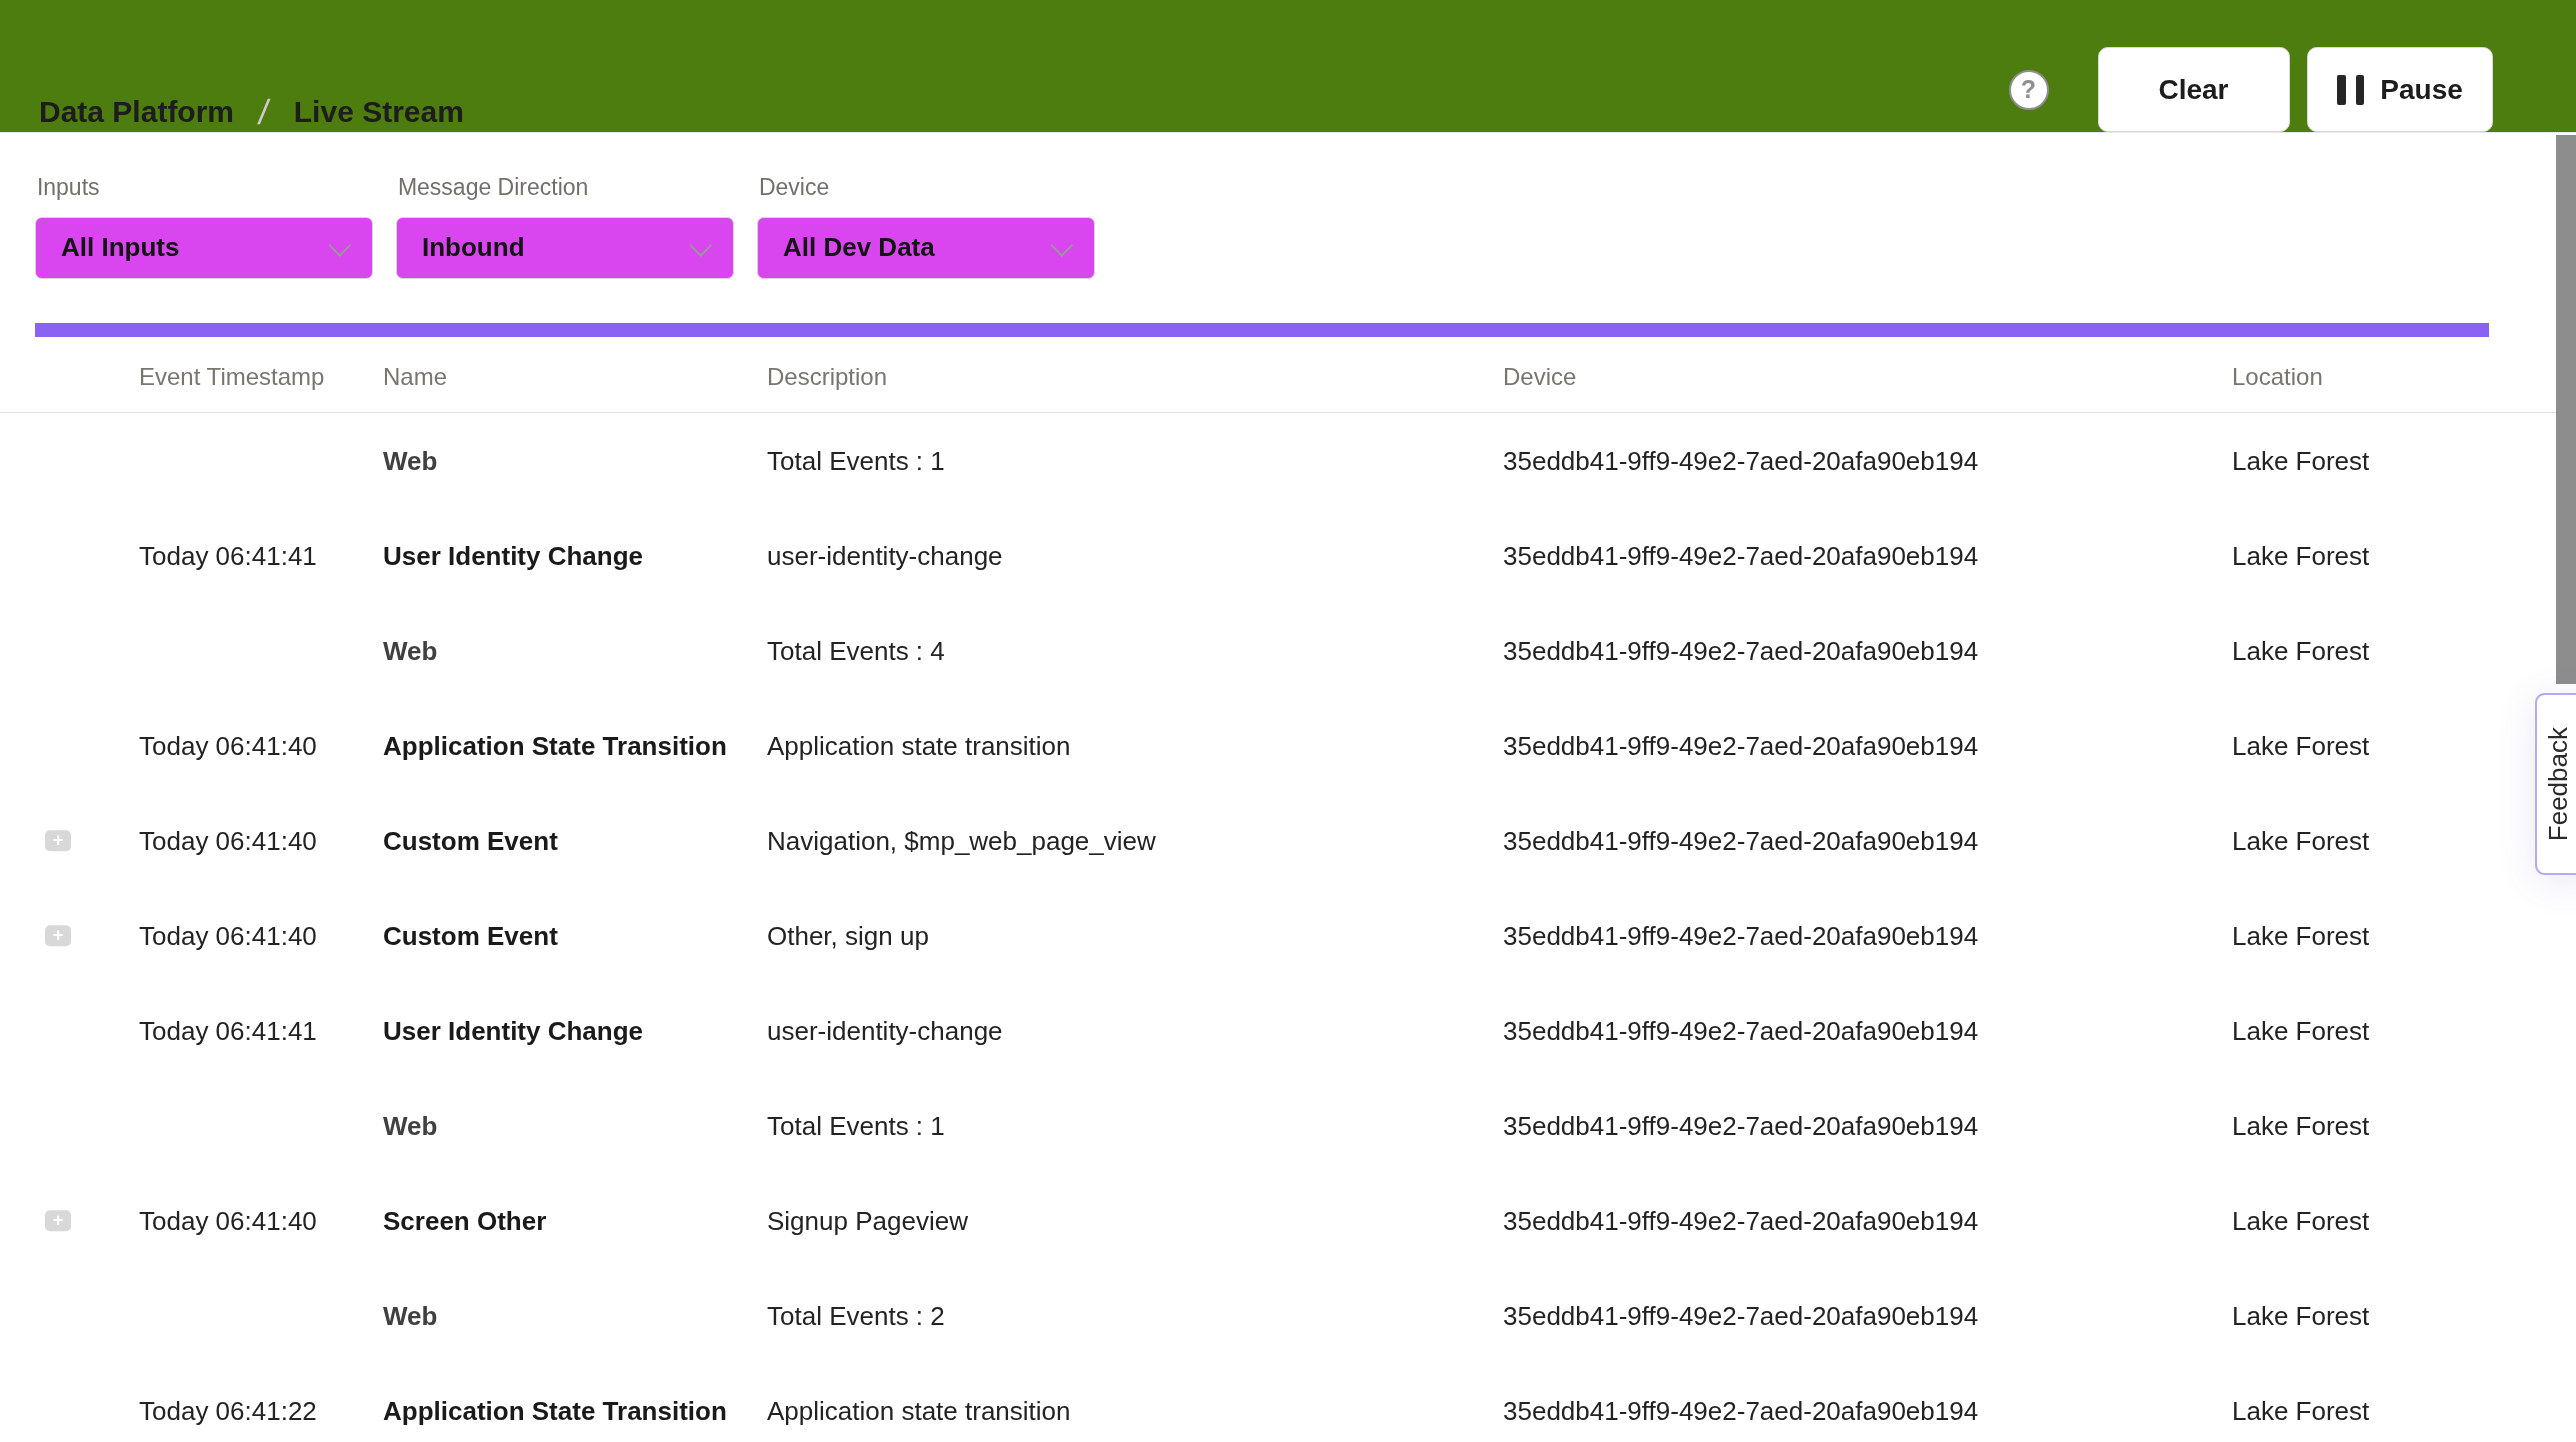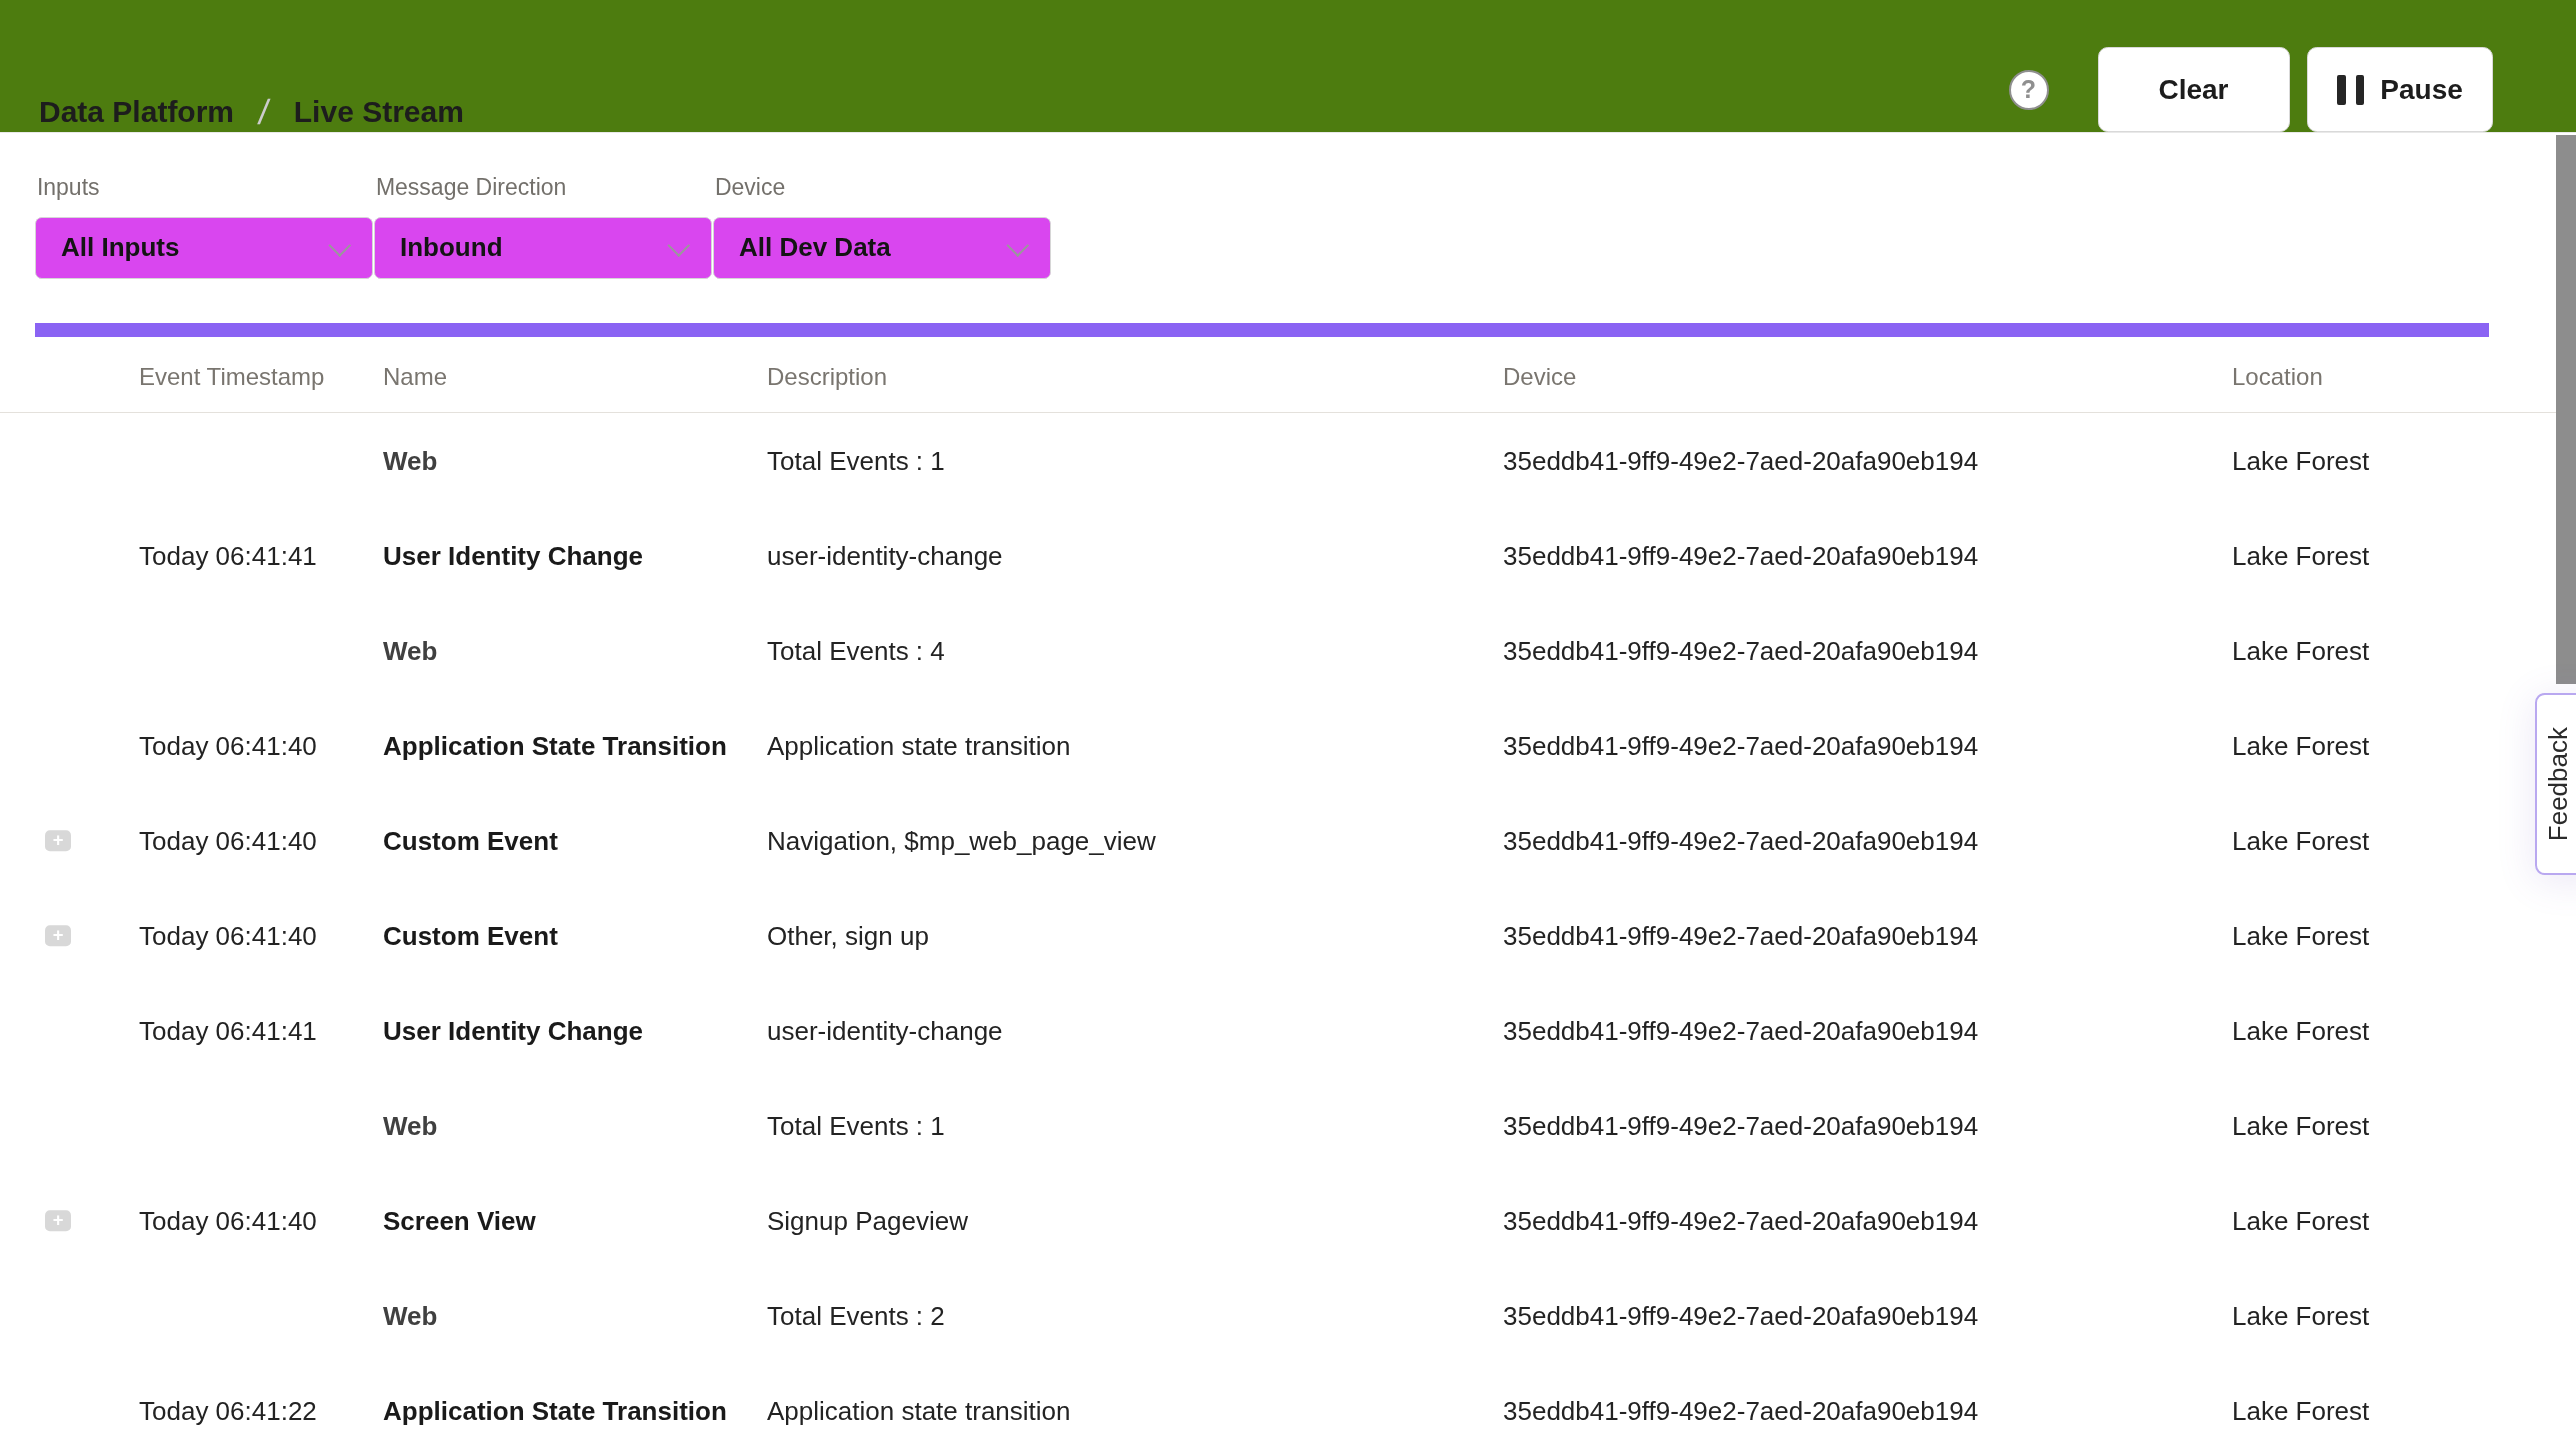--- a/index.html
+++ b/index.html
@@ -29,21 +29,21 @@
     display:flex; align-items:center; justify-content:center;
     font-size:28px; font-weight:700; color:#1d1d1d; cursor:pointer;
     font-family:"Liberation Sans", sans-serif;
   }
   .btn-clear { width:192px; margin-right:17.5px; }
   .btn-pause { width:186px; gap:16px; }
   .pause-icon { display:flex; gap:9.7px; }
   .pause-icon i { display:block; width:8.7px; height:30px; background:#262626; border-radius:1.9px; }
 
   
-  .filters { position:absolute; top:133px; left:35px; display:flex; gap:1px; padding-top:41px; }
+  .filters { position:absolute; top:133px; left:35px; display:flex; gap:23px; padding-top:41px; }
   .filter { width:338px; }
   .filter-label { font-size:23px; color:#73706b; margin:0 0 15.5px 1.9px; }
   .select {
     position:relative; height:62px; background:#d946ef;
     border:1.9px solid #d6d6d6; border-radius:6.8px;
     display:flex; align-items:center; padding:0 58px 0 25px;
     font-size:26px; font-weight:700; color:#141414; cursor:pointer; white-space:nowrap;
   }
   .chevron {
     position:absolute; right:25px; top:50%; width:15.5px; height:15.5px;
@@ -225,21 +225,21 @@
     <span class="cell c-name plain">Web</span>
     <span class="cell c-desc">Total Events : 1</span>
     <span class="cell c-dev">35eddb41-9ff9-49e2-7aed-20afa90eb194</span>
     <span class="cell c-loc">Lake Forest</span>
   </div>
     <div class="row">
     <button class="expand-btn">
       <span>+</span>
     </button>
     <span class="cell c-ts">Today 06:41:40</span>
-    <span class="cell c-name">Screen View</span>
+    <span class="cell c-name">Screen Other</span>
     <span class="cell c-desc">Signup Pageview</span>
     <span class="cell c-dev">35eddb41-9ff9-49e2-7aed-20afa90eb194</span>
     <span class="cell c-loc">Lake Forest</span>
   </div>
     <div class="row">
 
     <span class="cell c-ts"></span>
     <span class="cell c-name plain">Web</span>
     <span class="cell c-desc">Total Events : 2</span>
     <span class="cell c-dev">35eddb41-9ff9-49e2-7aed-20afa90eb194</span>

